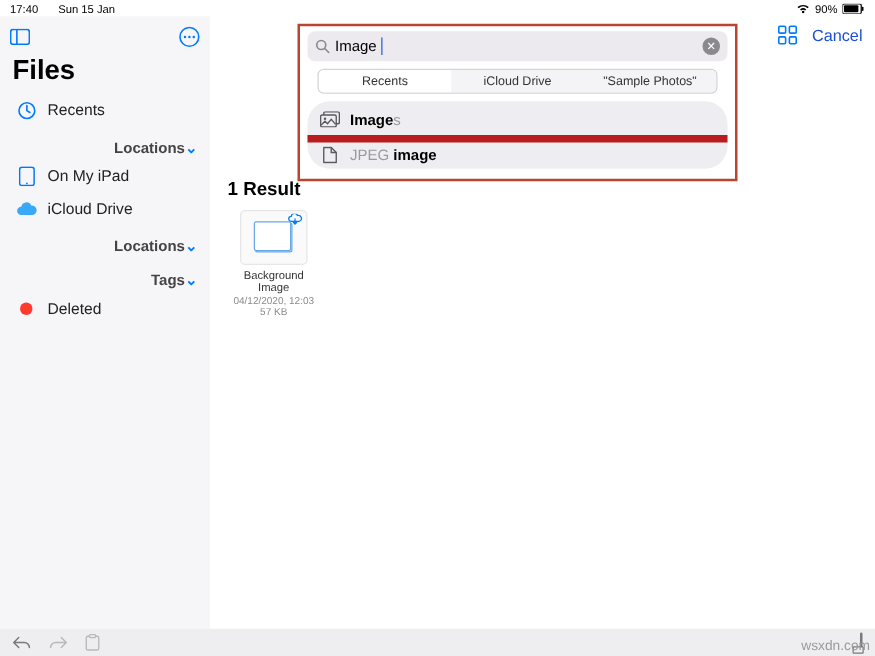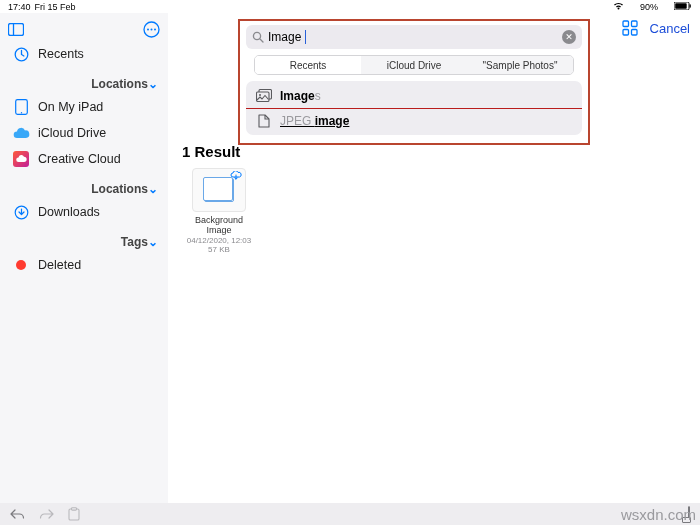--- a/index.html
+++ b/index.html
@@ -1,20 +1,20 @@
 <!DOCTYPE html>
 <html><head>
 <meta charset="utf-8">
 <style>
 * { box-sizing: border-box; margin: 0; padding: 0; font-family: -apple-system, "Helvetica Neue", Arial, sans-serif; }
 html, body { width: 700px; height: 525px; background: #fff; overflow: hidden; font-size: 12px; }
 
 .status-bar { position: absolute; top: 0; left: 0; right: 0; height: 13px; display: flex; justify-content: space-between; align-items: center; padding: 0 8px; font-size: 9px; }
-.status-left { display: flex; gap: 4px; }
-.status-right { display: flex; gap: 16px; align-items: flex-start; }
+.status-left { display: flex; gap: 16px; }
+.status-right { display: flex; gap: 4px; align-items: center; }
 
 .app { position: absolute; top: 13px; left: 0; right: 0; bottom: 22px; display: flex; }
 
 .sidebar { width: 168px; background: #f6f6f8; display: flex; flex-direction: column; padding: 4px 8px 0 8px; }
 .sb-top { display: flex; justify-content: space-between; align-items: center; height: 24px; }
 .sb-top svg { fill: #007aff; }
 .sb-title { font-size: 22px; font-weight: 700; margin: 2px 0 6px 2px; }
 .sb-row { display: flex; align-items: center; height: 26px; gap: 8px; padding: 0 4px; border-radius: 5px; cursor: default; }
 .sb-row .ico { width: 18px; display: flex; justify-content: center; }
 .sb-row .lbl { font-size: 12.5px; color: #222; }
@@ -38,42 +38,42 @@
 .file-meta { color: #8a8a8e; font-size: 8px; line-height: 1.2; }
 
 .search-pop { position: absolute; top: 6px; left: 70px; width: 352px; background: #fff; border: 2px solid #b9452f; padding: 4px 6px 8px 6px; }
 .search-field { display: flex; align-items: center; height: 24px; background: #eceaef; border-radius: 6px; padding: 0 6px; gap: 4px; }
 .caret { width: 1px; height: 14px; background: #2860d8; display: inline-block; }
 .clear { width: 14px; height: 14px; border-radius: 50%; background: #8a8a8e; color: #fff; font-size: 9px; display: flex; align-items: center; justify-content: center; }
 .seg { display: flex; margin: 6px auto 6px; border: 1px solid #d4d4d7; border-radius: 5px; overflow: hidden; width: 320px; height: 20px; font-size: 10px; }
 .seg div { flex: 1; display: flex; align-items: center; justify-content: center; color: #333; }
 .seg .sel { background: #fff; font-weight: 500; }
 .seg div:not(.sel) { background: #f4f4f6; }
-.sugg { background: #eeedf1; border-radius: 7px; padding: 2px 0; }
+.sugg { background: #eeedf1; border-radius: 18px; padding: 2px 0; }
 .sugg-row { display: flex; align-items: center; height: 25px; gap: 8px; padding: 0 10px; font-size: 12px; }
-.sugg-row + .sugg-row { border-top: 1px solid #b91c1c; text-decoration: underline; }
+.sugg-row + .sugg-row { border-top: 6px solid #b91c1c; }
 .sugg-row .ico { width: 16px; display: flex; justify-content: center; color: #5a5a5e; }
 .dim { color: #9a9a9e; }
 
 .toolbar { position: absolute; left: 0; right: 0; bottom: 0; height: 22px; background: #eeedf0; display: flex; align-items: center; padding: 0 10px; gap: 14px; color: #7a7a7e; }
 .toolbar .spacer { flex: 1; }
 .kbd { width: 22px; height: 14px; border: 1px solid #7a7a7e; border-radius: 2px; position: relative; }
 .kbd::after { content: ""; position: absolute; right: -2px; bottom: -2px; width: 7px; height: 4px; border: 1px solid #7a7a7e; border-radius: 1px; background: #eeedf0; }
 
-.watermark { position: absolute; right: 4px; bottom: 2px; font-size: 15px; color: #9a9a9e; }
+.watermark { position: absolute; right: 4px; bottom: 2px; font-size: 11px; color: #9a9a9e; }
 
 svg { display: block; }
 </style>
 </head>
 <body>
 
 <div class="status-bar">
   <div class="status-left">
     <span>17:40</span>
-    <span>Fri 15 Feb</span>
+    <span>Sun 15 Jan</span>
   </div>
   <div class="status-right">
     <span>
       <svg width="11" height="8" viewBox="0 0 11 8">
           <path d="M5.5 7.5a1 1 0 100-2 1 1 0 000 2zM3 4.5a4 4 0 015 0l-.9.9a2.7 2.7 0 00-3.2 0zM1 2.6a7 7 0 019 0l-.9.9a5.7 5.7 0 00-7.2 0z" fill="#000"></path>
         </svg>
     </span>
     <span>90%</span>
     <span>
       <svg width="18" height="8" viewBox="0 0 18 8">
@@ -97,20 +97,21 @@
       </span>
       <span>
         <svg width="17" height="17" viewBox="0 0 17 17">
             <circle cx="8.5" cy="8.5" r="7.5" fill="none" stroke="#007aff" stroke-width="1.3"></circle>
             <circle cx="5" cy="8.5" r="1" fill="#007aff"></circle>
             <circle cx="8.5" cy="8.5" r="1" fill="#007aff"></circle>
             <circle cx="12" cy="8.5" r="1" fill="#007aff"></circle>
           </svg>
       </span>
     </div>
+    <div class="sb-title">Files</div>
 
     <div class="sb-row">
       <span class="ico">
         <svg width="15" height="15" viewBox="0 0 15 15">
             <circle cx="7.5" cy="7.5" r="6.3" fill="none" stroke="#007aff" stroke-width="1.3"></circle>
             <path d="M7.5 3.5v4l2.4 1.5" stroke="#007aff" stroke-width="1.3" fill="none" stroke-linecap="round"></path>
           </svg>
       </span>
       <span class="lbl">Recents</span>
     </div>
@@ -129,48 +130,24 @@
       <span class="lbl">On My iPad</span>
     </div>
     <div class="sb-row">
       <span class="ico">
           <svg width="17" height="12" viewBox="0 0 17 12">
             <path d="M13 11H4a3.3 3.3 0 010-6.6 4.2 4.2 0 018-1A3.1 3.1 0 0113 11z" fill="#39a8f8"></path>
           </svg>
         </span>
       <span class="lbl">iCloud Drive</span>
     </div>
-    <div class="sb-row">
-      <span class="ico">
-          <svg width="16" height="16" viewBox="0 0 16 16">
-            <rect width="16" height="16" rx="3" fill="url(#g)"></rect>
-            <defs>
-              <linearGradient id="g" x1="0" y1="0" x2="1" y2="1">
-                <stop stop-color="#ff5b3a"></stop>
-                <stop offset="1" stop-color="#c11e9a"></stop>
-              </linearGradient>
-            </defs>
-            <path d="M11 11H5.5a2.3 2.3 0 010-4.6 2.9 2.9 0 015.5-.7A2.1 2.1 0 0111 11z" fill="#fff"></path>
-          </svg>
-        </span>
-      <span class="lbl">Creative Cloud</span>
-    </div>
 
     <div class="sb-head">
       <span>Locations</span>
       <span class="chev">⌄</span>
-    </div>
-    <div class="sb-row">
-      <span class="ico">
-          <svg width="15" height="15" viewBox="0 0 15 15">
-            <circle cx="7.5" cy="7.5" r="6.3" fill="none" stroke="#007aff" stroke-width="1.2"></circle>
-            <path d="M7.5 4v5M5 7l2.5 2.5L10 7" fill="none" stroke="#007aff" stroke-width="1.2" stroke-linecap="round" stroke-linejoin="round"></path>
-          </svg>
-        </span>
-      <span class="lbl">Downloads</span>
     </div>
 
     <div class="sb-head">
       <span>Tags</span>
       <span class="chev">⌄</span>
     </div>
     <div class="sb-row">
       <span class="ico">
           <span class="dot-red"></span>
         </span>

